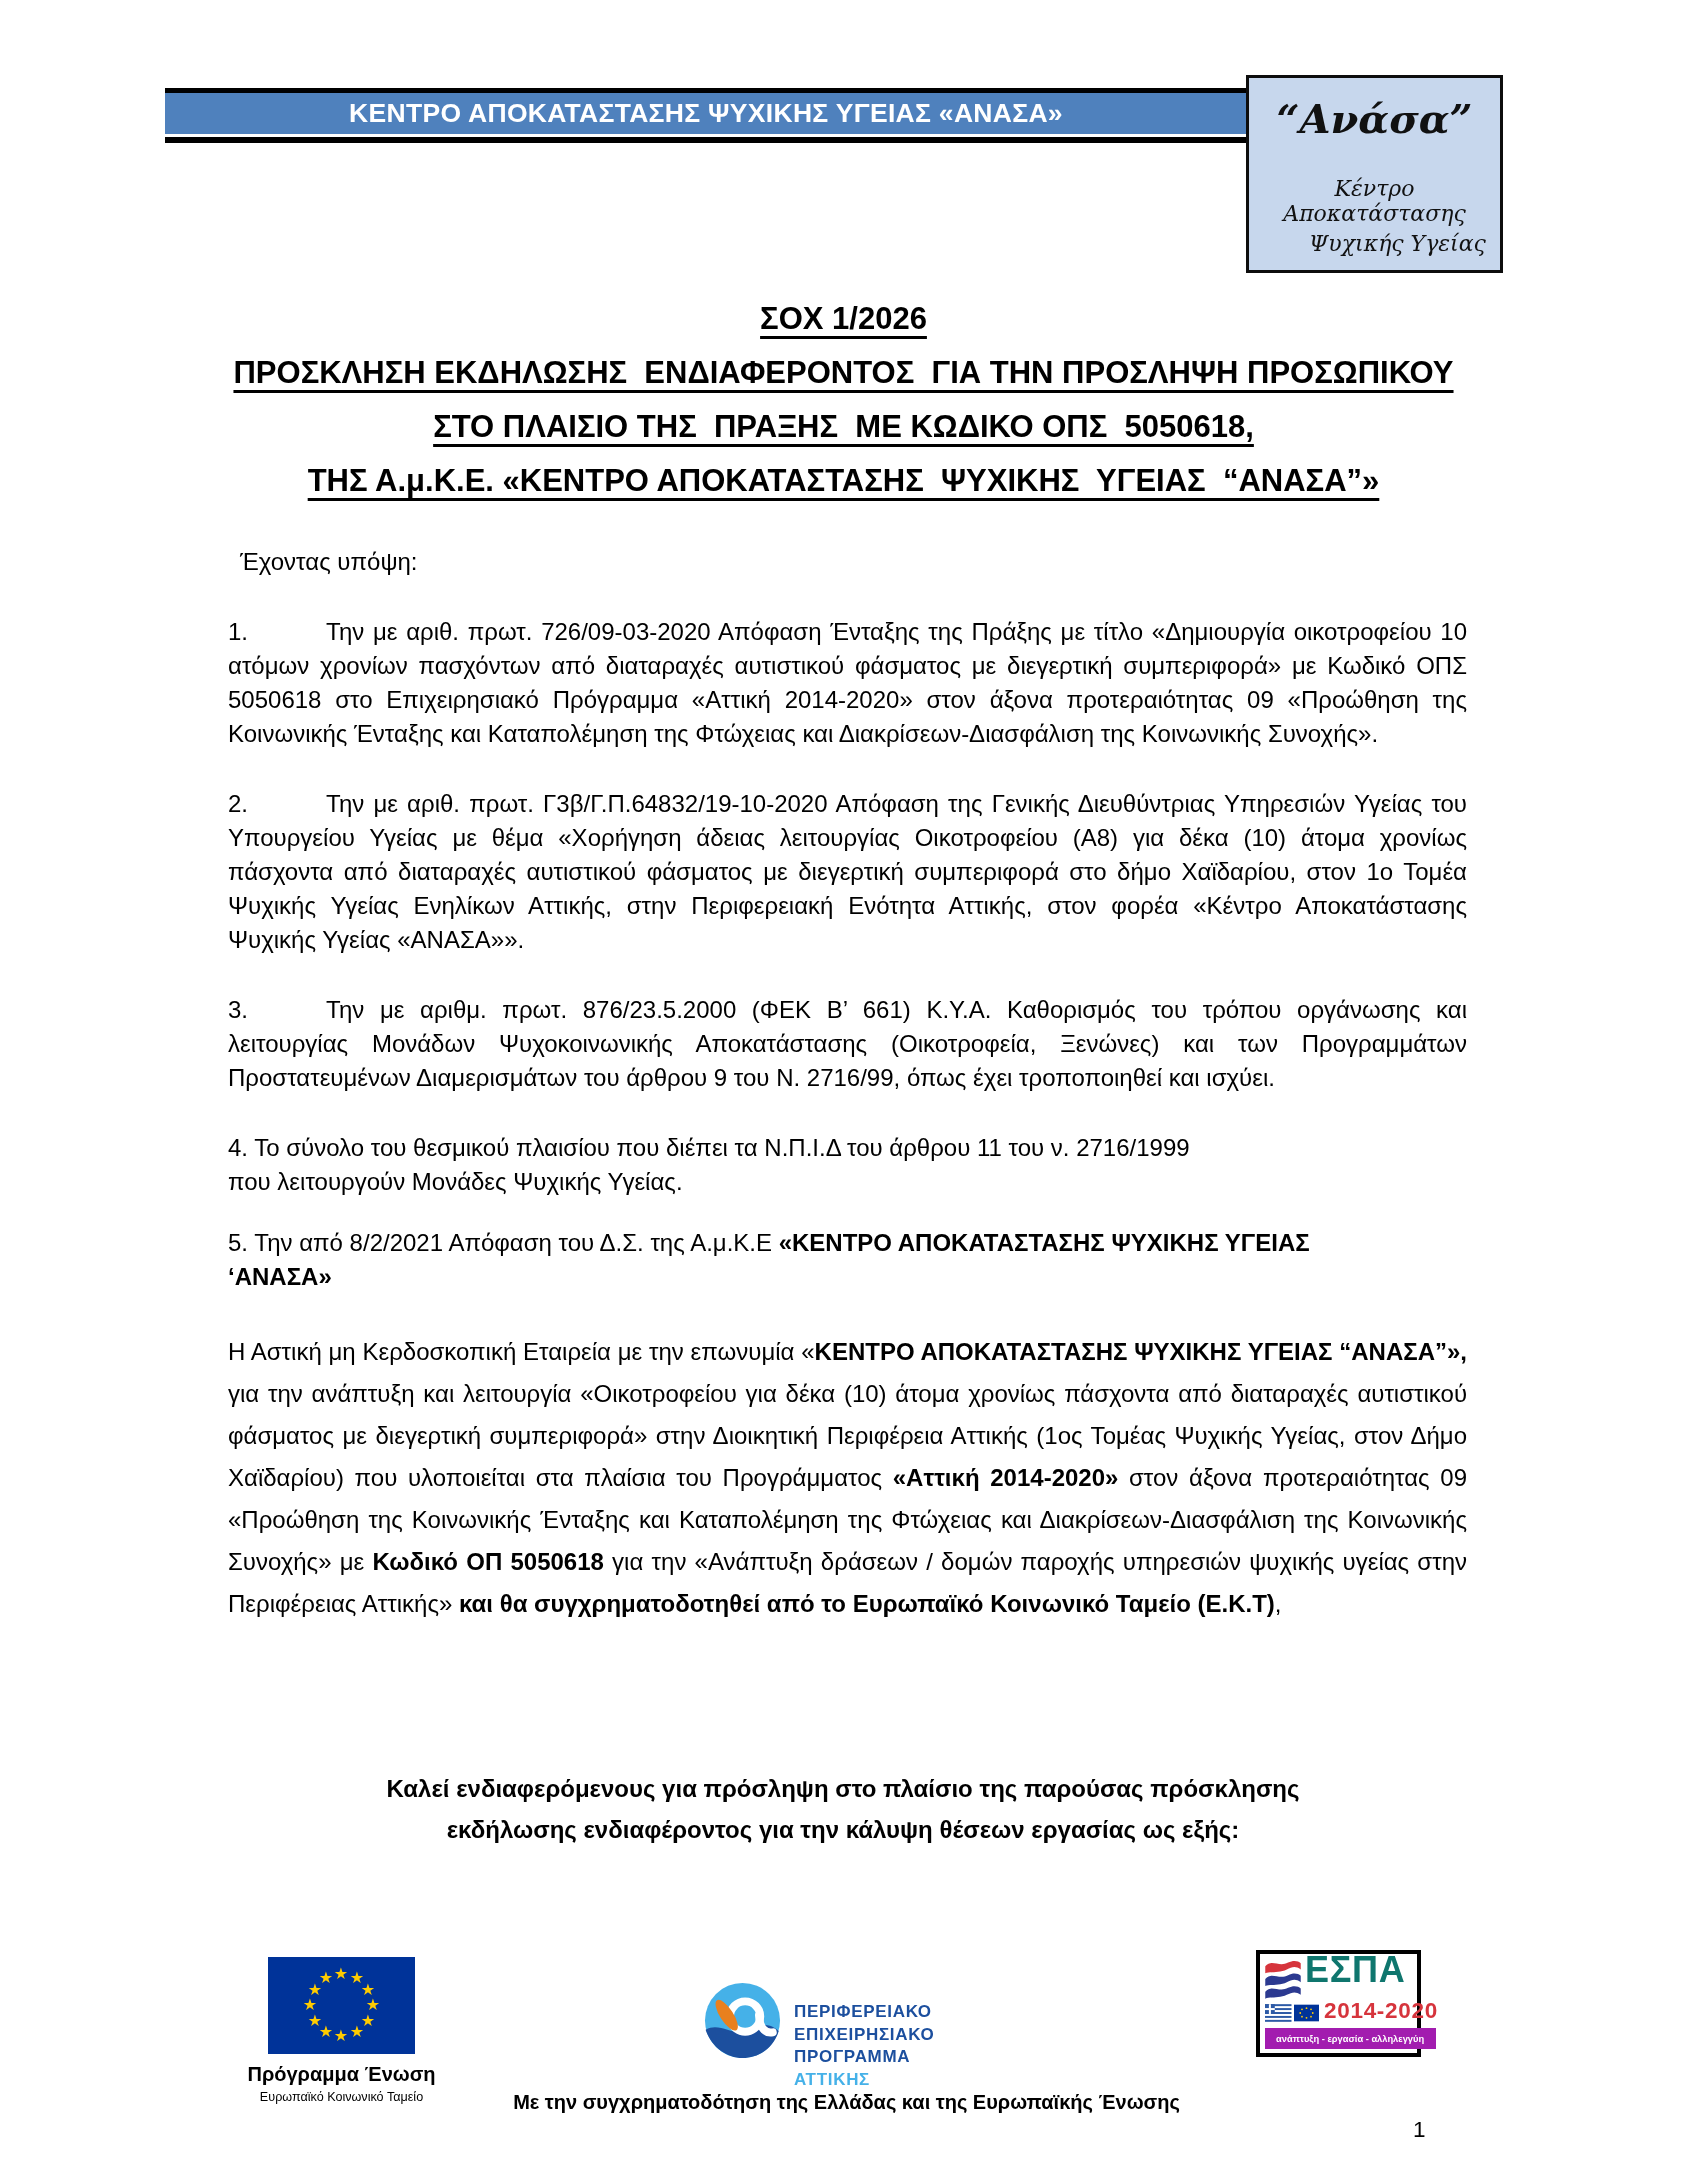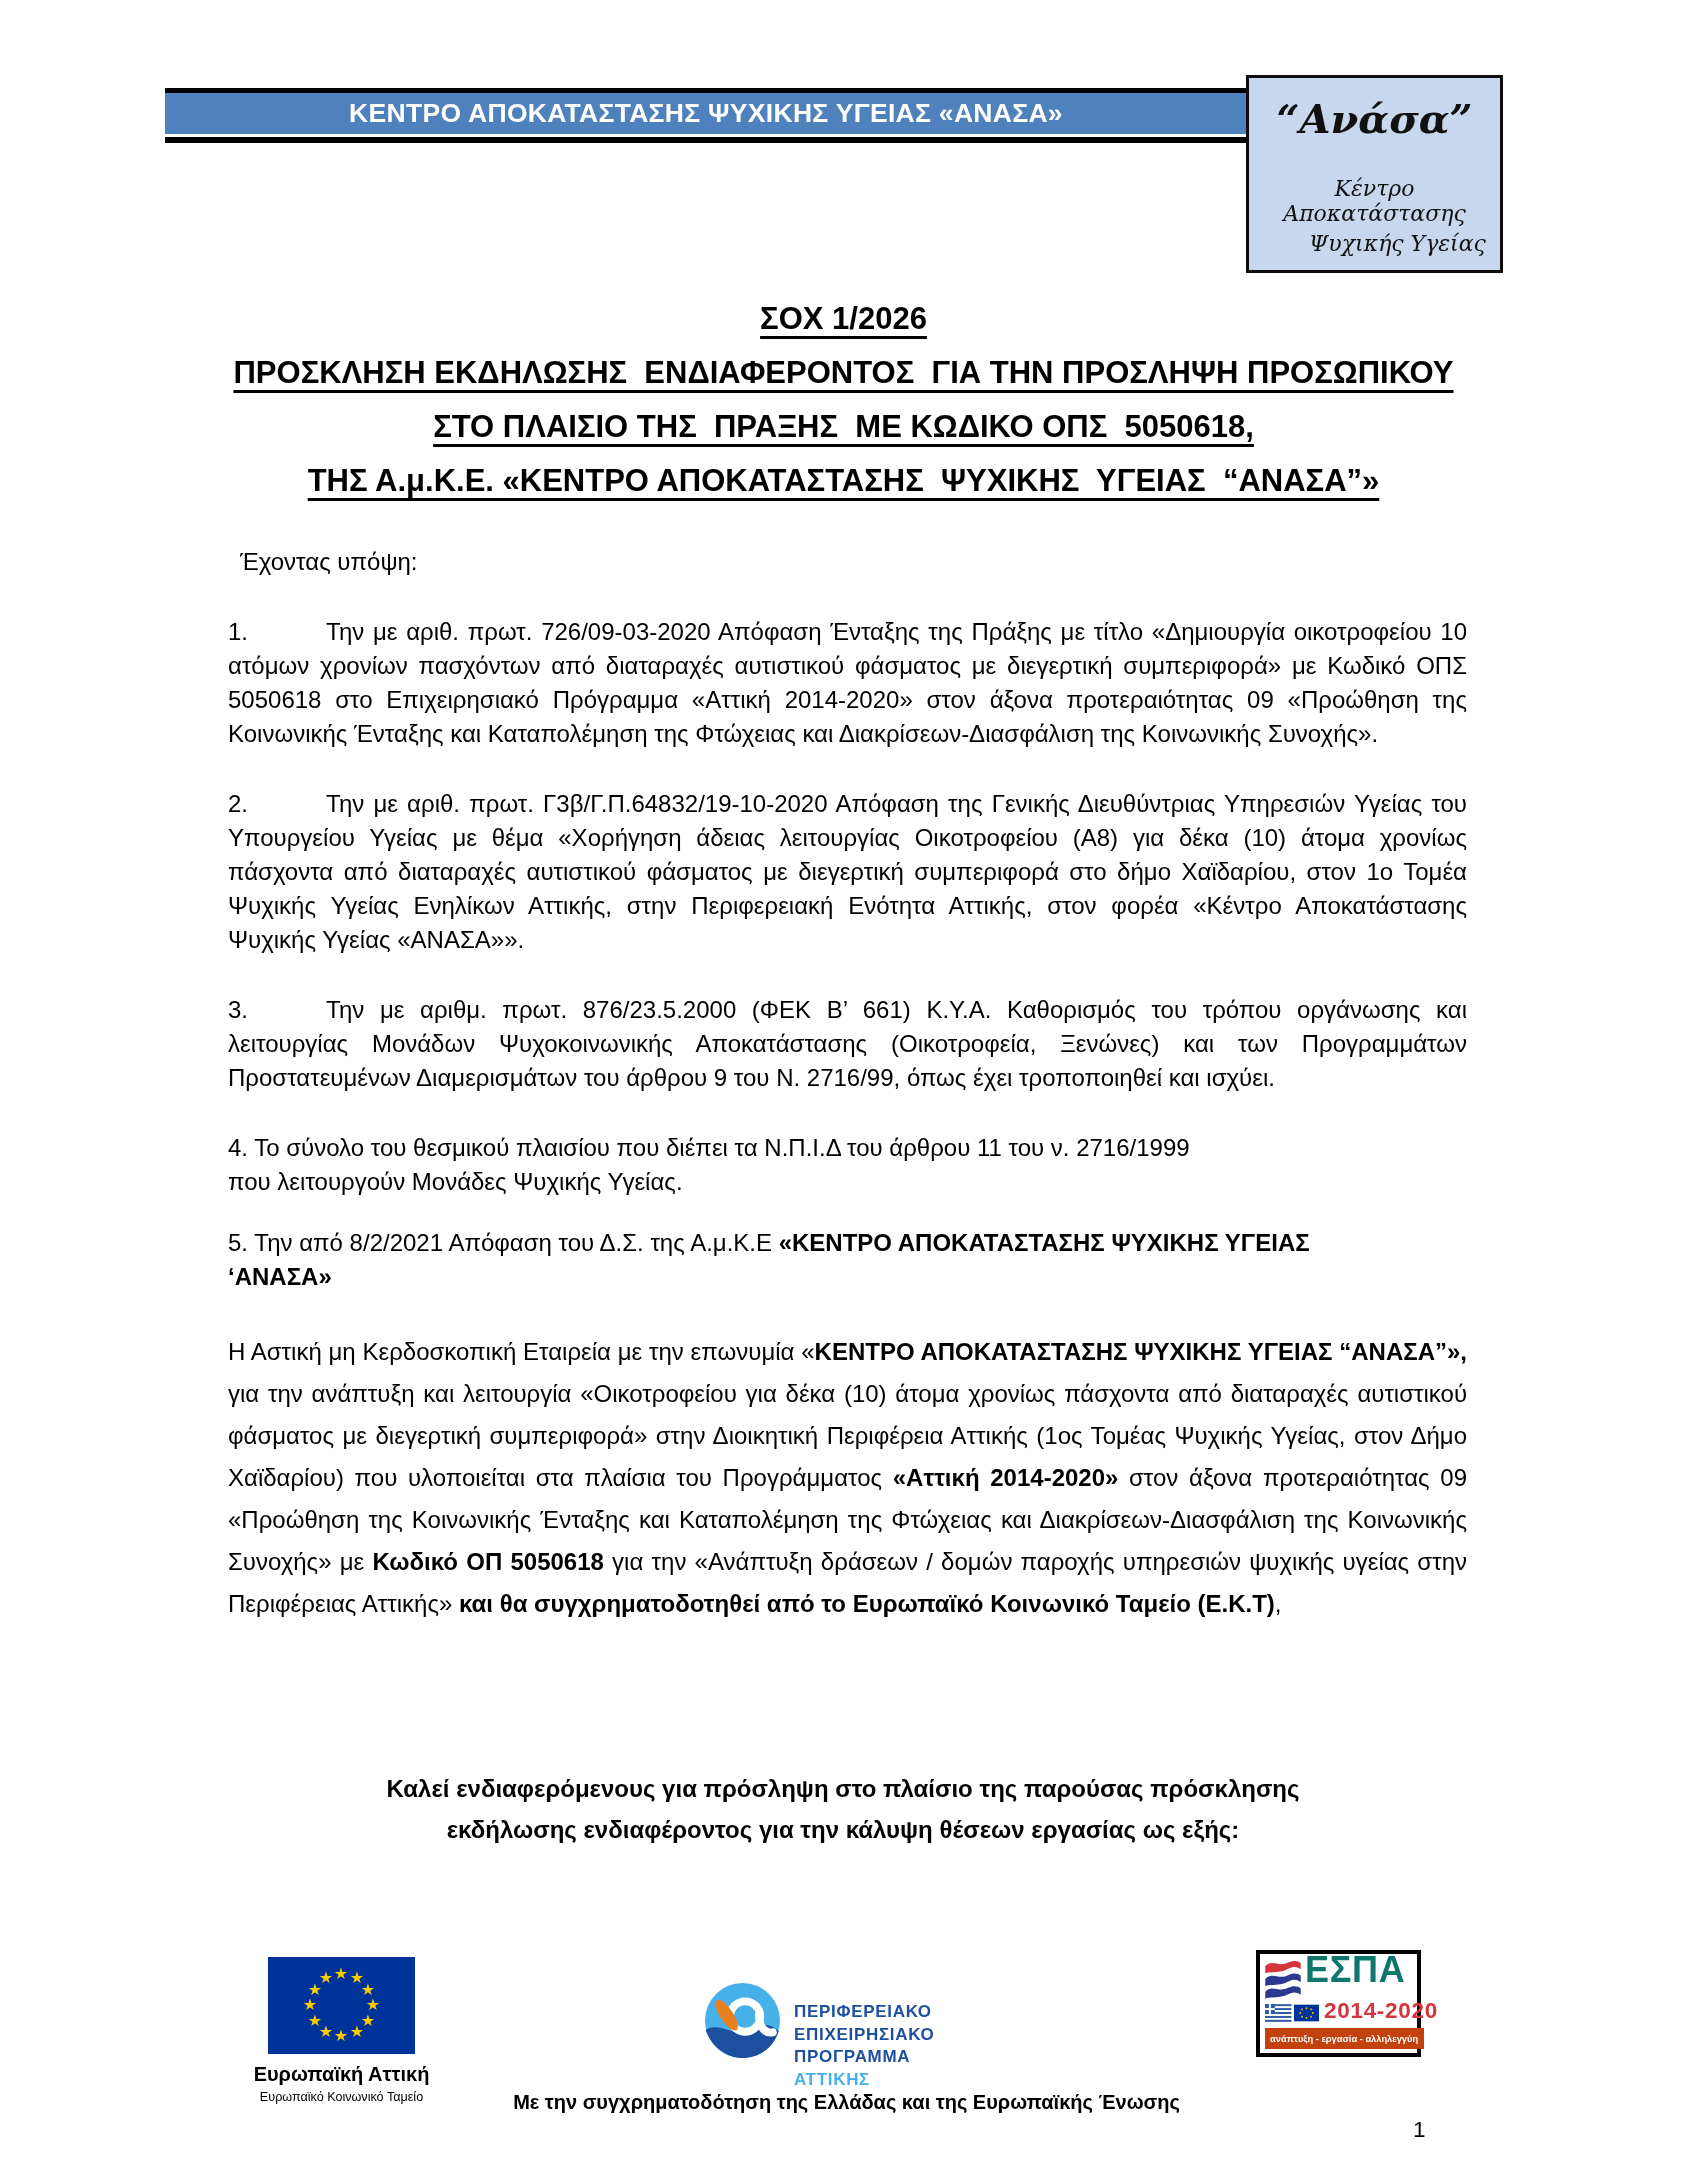--- a/index.html
+++ b/index.html
@@ -55,21 +55,21 @@
   
   .espa{position:absolute;left:1256px;top:1950px;width:165px;height:107px;background:#fff;
         border:4px solid #000;box-sizing:border-box;}
   .espa-waves{position:absolute;left:4px;top:2.6px;width:38px;height:44px;}
   .espa-title{position:absolute;left:45px;top:-5.3px;font-weight:bold;font-size:36px;
               color:#0f766e;letter-spacing:0.7px;}
   .gr-flag{position:absolute;left:5.3px;top:50px;width:26.5px;height:18px;}
   .eu-mini{position:absolute;left:34px;top:50px;width:25px;height:18px;}
   .espa-years{position:absolute;left:64px;top:44px;font-weight:bold;font-size:22.5px;color:#d6343c;
               letter-spacing:0.7px;white-space:nowrap;}
-  .espa-band{position:absolute;left:4.6px;top:74px;width:159px;height:21px;background:#c2410c;
+  .espa-band{position:absolute;left:4.6px;top:74px;width:171px;height:21px;background:#a21caf;
              color:#fff;font-weight:bold;font-size:9.3px;display:flex;align-items:center;
              justify-content:center;white-space:nowrap;}
 
   .cofin{position:absolute;left:228px;top:2091px;width:1237px;text-align:center;
          font-weight:bold;font-size:20px;}
   .pageno{position:absolute;left:1413px;top:2117px;font-size:22.5px;}
 </style>
 </head>
 <body>
 
@@ -120,21 +120,21 @@
         <span class="star" style="left: 105px; top: 48px;">★</span>
         <span class="star" style="left: 100px; top: 64px;">★</span>
         <span class="star" style="left: 89px; top: 75px;">★</span>
         <span class="star" style="left: 73px; top: 79px;">★</span>
         <span class="star" style="left: 58px; top: 75px;">★</span>
         <span class="star" style="left: 47px; top: 64px;">★</span>
         <span class="star" style="left: 42px; top: 48px;">★</span>
         <span class="star" style="left: 47px; top: 33px;">★</span>
         <span class="star" style="left: 58px; top: 21.4px;">★</span>
       </div>
-    <div class="eul1">Ευρωπαϊκή Αττική</div>
+    <div class="eul1">Πρόγραμμα Ένωση</div>
     <div class="eul2">Ευρωπαϊκό Κοινωνικό Ταμείο</div>
   </div>
 
   <div class="pep">
     <svg class="pep-icon" viewBox="0 0 120 120">
       <circle cx="60" cy="60" r="57" fill="#45b1e8"></circle>
       <path d="M4,74 C28,60 48,90 78,72 C94,62 106,68 115,76 C107,102 85,117 60,117 C35,117 12,99 4,74 Z" fill="#1c4f9e"></path>
       <circle cx="64" cy="54" r="23" fill="none" stroke="#ffffff" stroke-width="12"></circle>
       <path d="M85,52 C86,72 95,80 106,78" stroke="#ffffff" stroke-width="12" fill="none" stroke-linecap="round"></path>
       <ellipse cx="36" cy="52" rx="10" ry="27" transform="rotate(-33 36 52)" fill="#e8801e"></ellipse>

